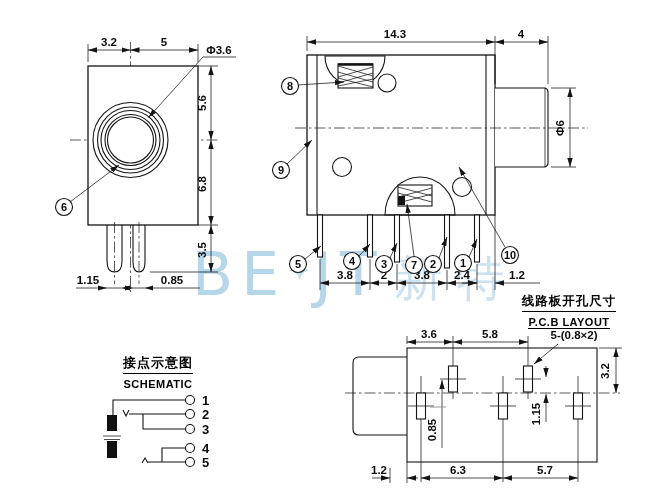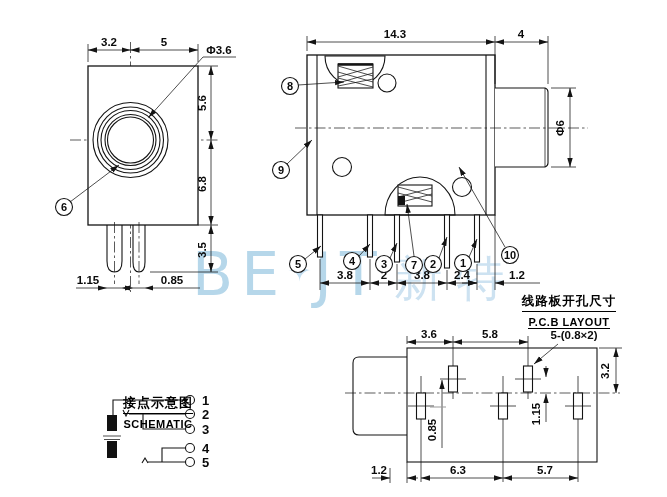--- a/index.html
+++ b/index.html
@@ -284,21 +284,21 @@
       <line class="tn" x1="372" y1="478" x2="390" y2="478" marker-end="url(#arrE)"></line>
       <line class="tn" x1="418" y1="478" x2="407" y2="478" marker-end="url(#arrE)"></line>
       <line class="tn" x1="421" y1="478" x2="503" y2="478" marker-start="url(#arrS)" marker-end="url(#arrE)"></line>
       <line class="tn" x1="503" y1="478" x2="578" y2="478" marker-start="url(#arrS)" marker-end="url(#arrE)"></line>
       <text class="dim" x="379" y="474">1.2</text>
       <text class="dim" x="458" y="474">6.3</text>
       <text class="dim" x="545" y="474">5.7</text>
     </g>
   </svg>
 
-  <div class="title-block" style="left:106px;top:353px;width:104px;margin-top:40px;">
+  <div class="title-block" style="left:106px;top:353px;width:104px;">
     <span class="title-cn">接点示意图</span><br>
     <span class="title-en">SCHEMATIC</span>
   </div>
   <div class="title-block" style="left:512px;top:291px;width:114px;">
     <span class="title-cn" style="font-size:12.5px;">线路板开孔尺寸</span><br>
     <span class="title-en ul">P.C.B LAYOUT</span>
   </div>
 
 </div>
 

